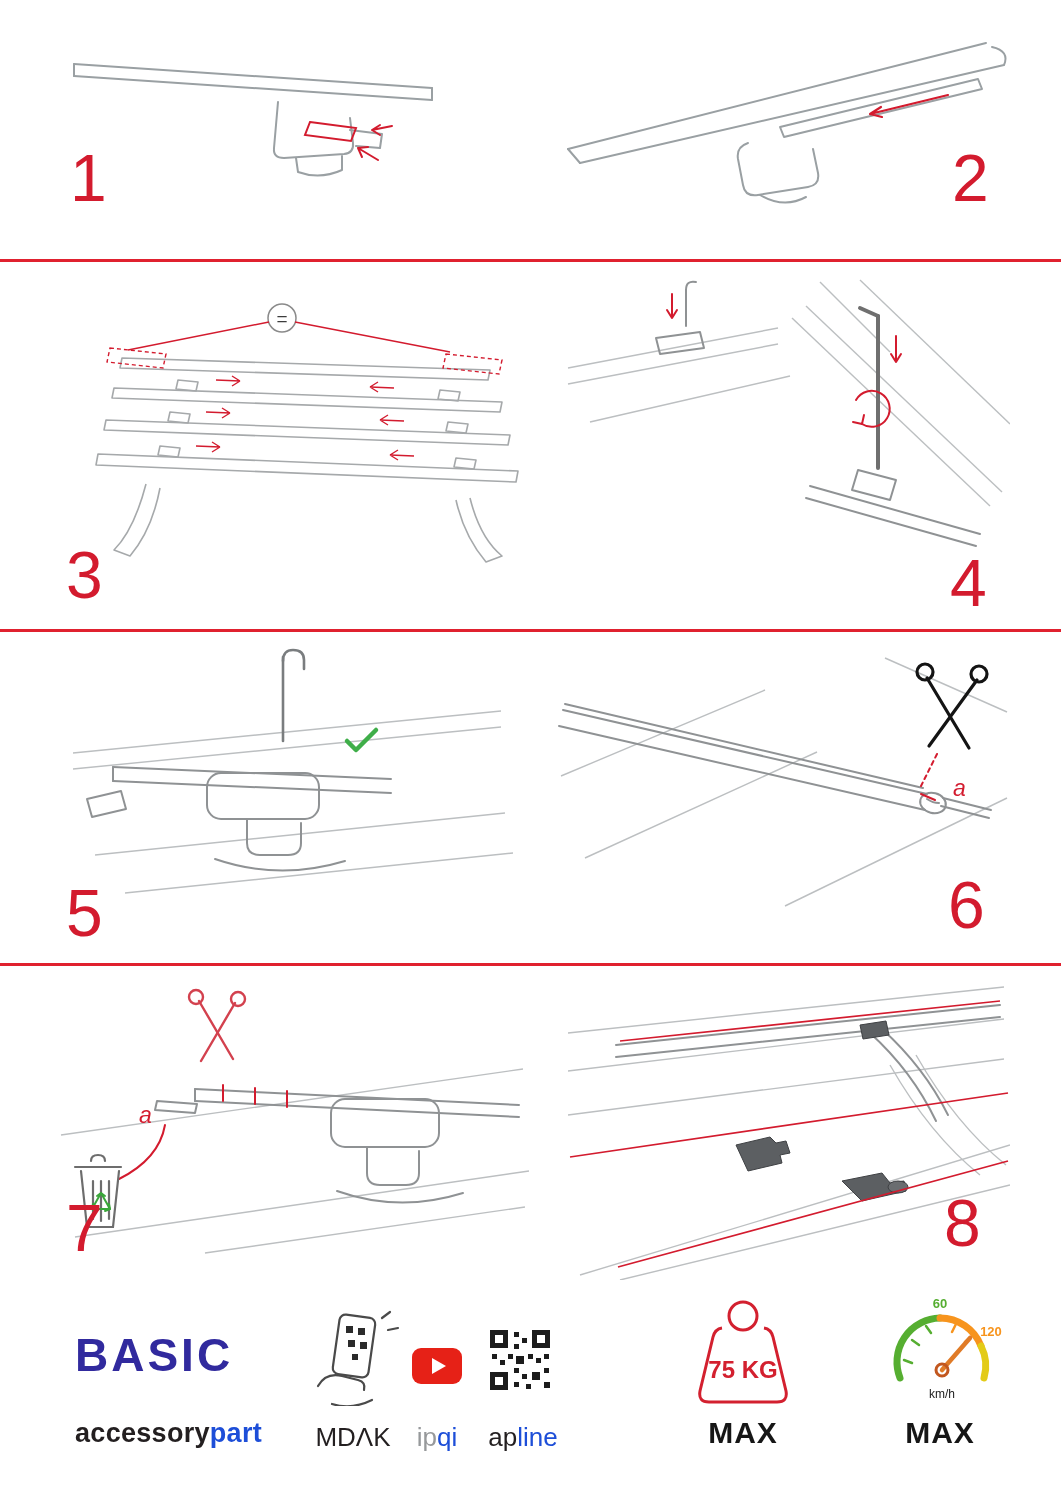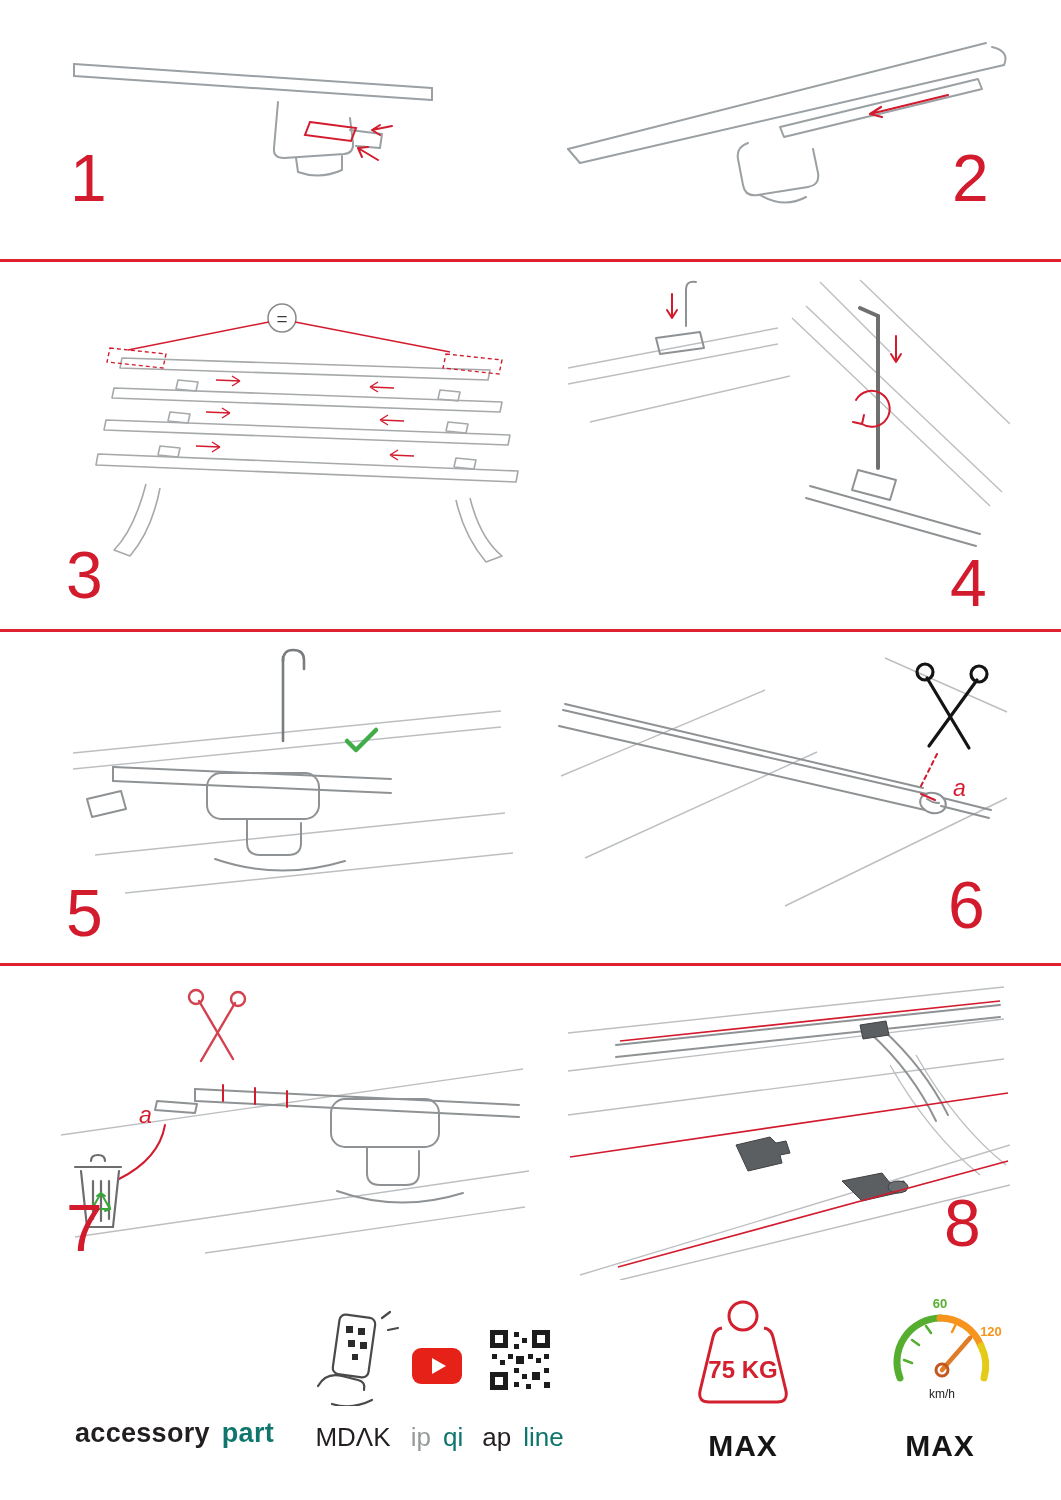--- a/index.html
+++ b/index.html
@@ -5,23 +5,23 @@
   html,body{margin:0;padding:0;background:#ffffff;}
   .page{position:relative;width:1061px;height:1500px;background:#ffffff;overflow:hidden;
         font-family:"Liberation Sans",sans-serif;}
   .abs{position:absolute;}
   .num{position:absolute;font-size:66px;line-height:1;color:#d31b2e;font-weight:400;}
   .divider{position:absolute;left:0;width:1061px;height:3px;background:#e0212f;}
   svg{display:block;}
   svg text{font-family:"Liberation Sans",sans-serif;}
   .brand-title{font-size:46px;font-weight:700;letter-spacing:3px;color:#312a9e;line-height:1;}
   .brand-sub{font-size:27px;font-weight:700;letter-spacing:.3px;line-height:1;}
-  .dark{color:#231f20;margin-top:19px;} .red{color:#0f766e;margin-left:12px;} .gray{color:#97999b;margin-top:44px;}
+  .dark{color:#231f20;margin-top:19px;} .red{color:#1d4ed8;} .gray{color:#97999b;margin-top:44px;}
   .label{font-size:26px;font-weight:400;color:#231f20;text-align:center;line-height:1;}
-  .max{position:absolute;font-size:30px;font-weight:700;color:#161616;text-align:center;letter-spacing:1px;line-height:1;margin-top:13px;}
+  .max{position:absolute;font-size:30px;font-weight:700;color:#161616;text-align:center;letter-spacing:1px;line-height:1;}
 </style>
 </head>
 <body>
 
 <div class="page">
 
   <svg class="abs" style="left:60px;top:30px" width="380" height="205" viewBox="0 0 380 205">
     <g stroke="#9aa0a3" fill="none" stroke-width="2" stroke-linecap="round" stroke-linejoin="round">
       <path d="M14 34 L372 58"></path>
         <path d="M14 46 L372 70"></path>
@@ -245,20 +245,23 @@
       <ellipse cx="338" cy="212" rx="10" ry="6" fill="#6a6d70"></ellipse>
     </g>
     <g stroke="#d31b2e" fill="none" stroke-width="1.7">
       <path d="M10 182 L448 118"></path>
         <path d="M58 292 L448 186"></path>
         <path d="M60 66 L440 26"></path>
     </g>
   </svg>
   <div class="num" style="left:944px;top:1190px">8</div>
 
+  <div class="abs" style="left:75px;top:1332px">
+    <div class="brand-title">BASIC</div>
+  </div>
   <div class="abs brand-sub" style="left:75px;top:1420px">
     <span class="dark">accessory</span><span class="red">part</span>
   </div>
 
   <svg class="abs" style="left:308px;top:1308px" width="92" height="98" viewBox="0 0 92 98">
     <g stroke="#4a4a4a" fill="none" stroke-width="2.2" stroke-linecap="round" stroke-linejoin="round">
       <rect x="28" y="8" width="36" height="60" rx="6" transform="rotate(8 46 38)"></rect>
       <path d="M10 78 q8 -14 24 -10 l16 4 q8 2 6 10"></path>
       <path d="M24 96 q20 6 40 -4"></path>
       <path d="M74 10 l8 -6"></path>

